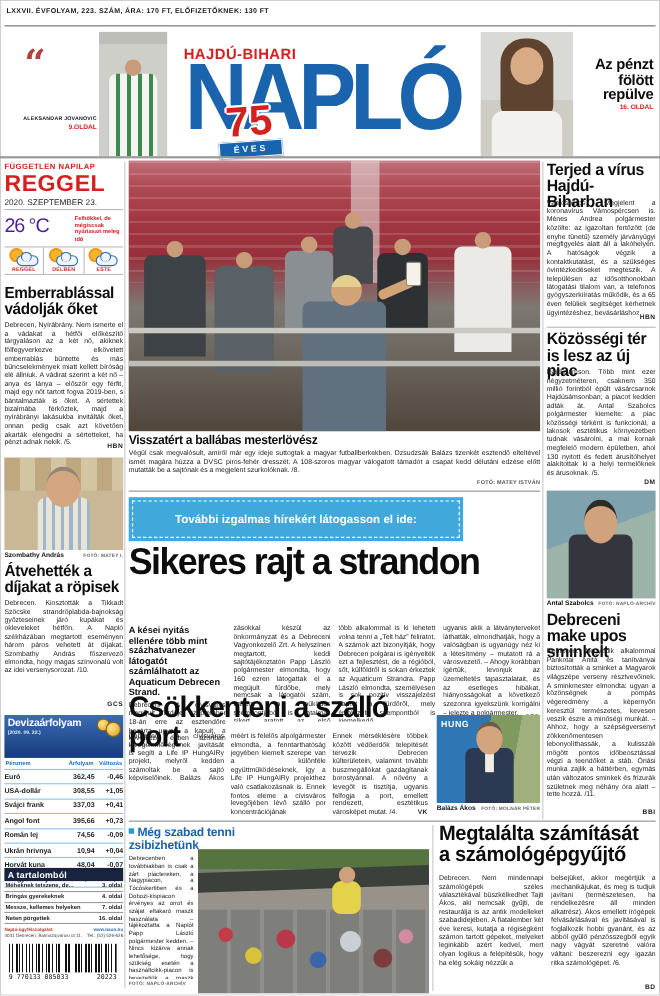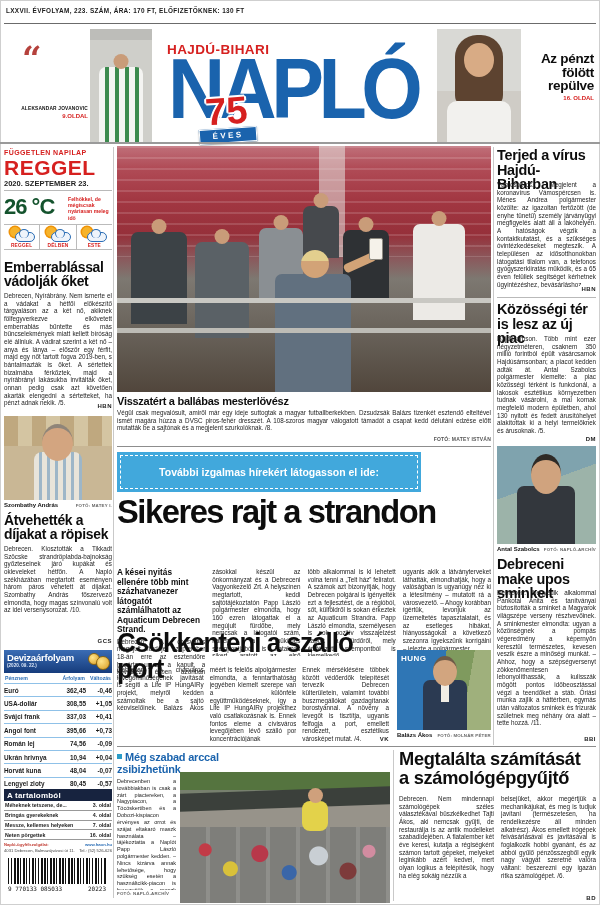--- a/index.html
+++ b/index.html
@@ -35,37 +35,37 @@
   .badge .num{font-size:38px;font-weight:900;color:#d6201f;line-height:.8;text-align:center;
       text-shadow:-2px 0 0 #fff,2px 0 0 #fff,0 -2px 0 #fff,0 2px 0 #fff,-1px -1px 0 #fff,1px 1px 0 #fff,-1px 1px 0 #fff,1px -1px 0 #fff}
   .badge .ribbon{margin-top:2px;width:56px;height:13px;background:#1a63ad;border:1.5px solid #fff;
       box-shadow:0 1px 2px rgba(0,0,0,.35);color:#fff;font-size:8px;font-weight:800;letter-spacing:2.5px;
       display:flex;align-items:center;justify-content:center}
   .teaser-title{font-size:13.5px;font-weight:900;color:#0d0d0d;line-height:1;text-align:right;letter-spacing:-.3px}
   .teaser-page{font-size:6px;font-weight:800;color:#d6201f;text-align:right;margin-top:2px}
   
   .tagline{font-size:7px;font-weight:800;color:#d6201f;letter-spacing:.4px}
   .day{font-size:21px;font-weight:900;color:#d6201f;letter-spacing:.5px;line-height:1}
-  .date{font-size:7.5px;font-weight:700;color:#222}
-  .temp{font-size:22px;font-weight:700;color:#14532d;letter-spacing:-1px;line-height:1}
+  .date{font-size:7.5px;font-weight:400;color:#222}
+  .temp{font-size:18px;font-weight:400;color:#4c1d95;letter-spacing:-1px;line-height:1}
   .wdesc{font-size:5.2px;font-weight:bold;color:#d6201f;line-height:1.2}
   .wrow{display:flex;border-top:1px solid #bbb;border-bottom:1px solid #bbb}
   .wcell{flex:1;display:flex;flex-direction:column;align-items:center;padding:2px 0 1px;border-right:1px solid #bbb}
   .wcell:last-child{border-right:none}
   .wlabel{font-size:4.8px;font-weight:800;color:#d6201f;margin-top:1px;letter-spacing:.2px}
   .wicon{position:relative;width:26px;height:15px}
   .wicon .sun{position:absolute;left:1px;top:0;width:10px;height:10px;border-radius:50%;
       background:#f6b32b;box-shadow:0 0 0 1.5px #ef9206}
   .wicon .cloud{position:absolute;right:0;bottom:0;width:18px;height:8px;border-radius:6px;
       background:#eef4fb;border:1px solid #2a6db5}
   .wicon .cloud::before{content:"";position:absolute;left:3px;top:-4px;width:8px;height:8px;border-radius:50%;
       background:#eef4fb;border:1px solid #2a6db5;border-bottom:none}
   
   .cur-head{height:21px;background:linear-gradient(180deg,#3a6cb4,#163c7c);color:#fff;position:relative;
-      padding:2px 3px 0}
+      padding:2px 3px 16px}
   .cur-title{font-size:9.5px;font-weight:900;letter-spacing:-.2px}
   .cur-date{font-size:4.6px;font-weight:bold;color:#dbe6f7}
   .coin{position:absolute;border-radius:50%;background:radial-gradient(circle at 35% 35%,#ffe58a,#d99d23);border:1px solid #8a6510}
   .cur-cols{display:flex;font-size:5.2px;font-weight:bold;color:#2a6db5;padding:2px 1px;border-bottom:1px solid #8fc1e8}
   .cur-row{display:flex;align-items:center;height:12.4px;border-bottom:1px solid #8fc1e8;
       font-size:6.4px;font-weight:bold;color:#1c1c1c}
   .cur-row .n{flex:1}.cur-row .r{width:30px;text-align:right}.cur-row .c{width:26px;text-align:right}
   .cur-cols .n{flex:1}.cur-cols .r{width:30px;text-align:right}.cur-cols .c{width:26px;text-align:right}
   
   .toc-head{background:#17233f;color:#fff;font-size:8px;font-weight:800;padding:1.5px 3px;letter-spacing:.2px}
@@ -333,21 +333,21 @@
     <div style="position:absolute;left:36px;top:6px;width:24px;height:26px;border-radius:50%;background:#d2a57f;border-top:4px solid #6e5b48"></div>
   </div>
   <div class="abs" style="left:397px;top:732px;width:94px;display:flex;justify-content:space-between;align-items:baseline">
     <span class="capname">Balázs Ákos</span>
     <span class="credit">FOTÓ: MOLNÁR PÉTER</span>
   </div>
 
   <div class="rule" style="left:117px;top:746px;width:479px;border-top:1px solid #8d8d8d"></div>
 
   <div class="abs flea-title" style="left:117px;top:752px;width:150px">
-    <span class="bullet"></span><span>Még szabad arccal zsibizhetünk</span>
+    <span class="bullet"></span><span>Még szabad tenni zsibizhetünk</span>
   </div>
   <div class="abs" style="left:117px;top:778px;width:59px;height:125px">
     <div class="body-xs" style="height:112px">Debrecenben a továbbiakban is csak a zárt piactereken, a Nagypiacon, a Tócóskertiben és a Dobozi-kispiacon érvényes az orrot és szájat eltakaró maszk használata – tájékoztatta a Naplót Papp László polgármester kedden. – Nincs kizárva annak lehetősége, hogy szükség esetén a használtcikk-piacon is bevezetjük a maszk kötelező használatát – tette hozzá.</div>
     <div class="credit" style="margin-top:1px">FOTÓ: NAPLÓ-ARCHÍV</div>
   </div>
   <div class="ph" style="left:180px;top:772px;width:210px;height:131px;
        background:linear-gradient(180deg,#55743f 0 14%,#77806e 14% 24%,#97938a 24% 100%)">
     <div style="position:absolute;left:0;top:14%;width:100%;height:14%;background:#3b403b;transform:skewY(-2deg)"></div>
     <div style="position:absolute;left:0;bottom:0;width:100%;height:58%;
         background-image:

